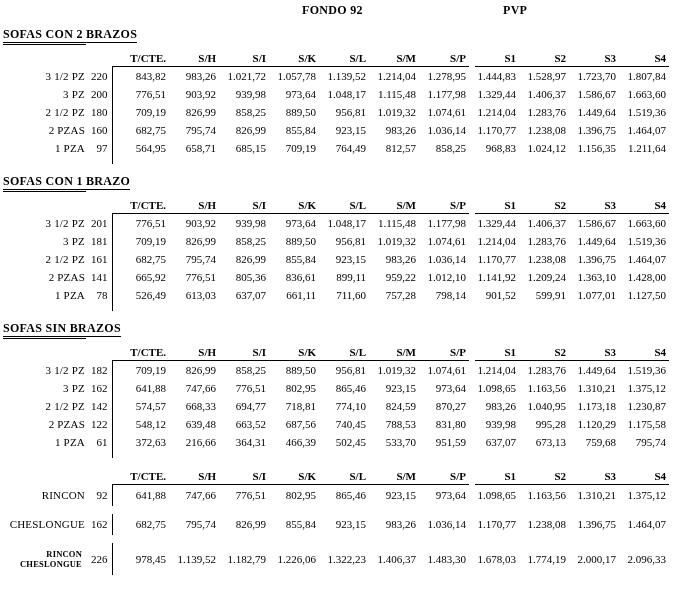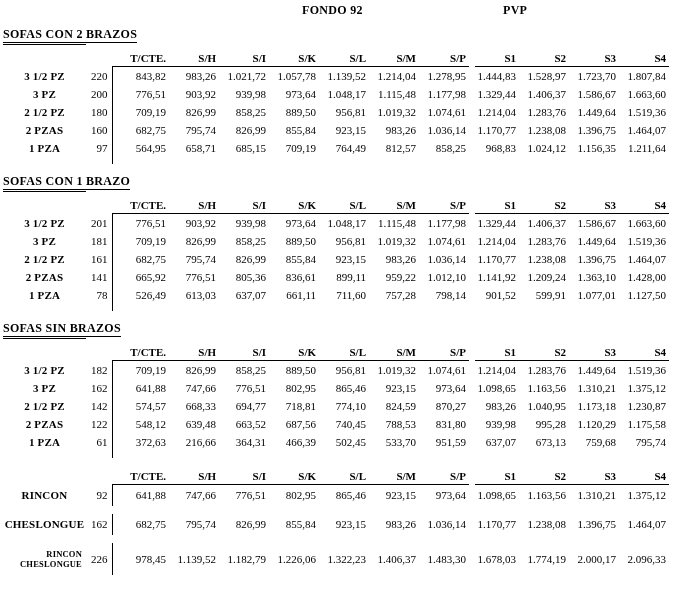--- a/index.html
+++ b/index.html
@@ -44,21 +44,21 @@
     font-weight:bold; text-align:right; vertical-align:bottom;
     padding:0 3px 3px 0; height:16px; position:relative; font-size:11px;
   }
   th.u::after {
     content:""; position:absolute; left:0; right:0; bottom:0;
     border-bottom:1px solid #000;
   }
   th.u.gap::after { left:6px; }
 
   td { text-align:right; padding:0 3px 0 0; height:18px; vertical-align:middle; }
-  td.label { text-align:center; font-weight:bold; padding:0 0 0 1px; letter-spacing:.2px; }
+  td.label { text-align:right; font-weight:normal; padding:0 0 0 1px; letter-spacing:.2px; }
   td.size  { padding-right:4px; }
   td.bar   { border-left:1px solid #000; }
 
   tr.spacer td { height:7px; }
 
   table.spaced tr.data td { height:21px; }
   table.spaced tr.gap-row td { height:8px; }
   table.spaced tr.two-line td { height:32px; }
   td.label-small {
     text-align:right; font-weight:bold; font-size:8.5px;

